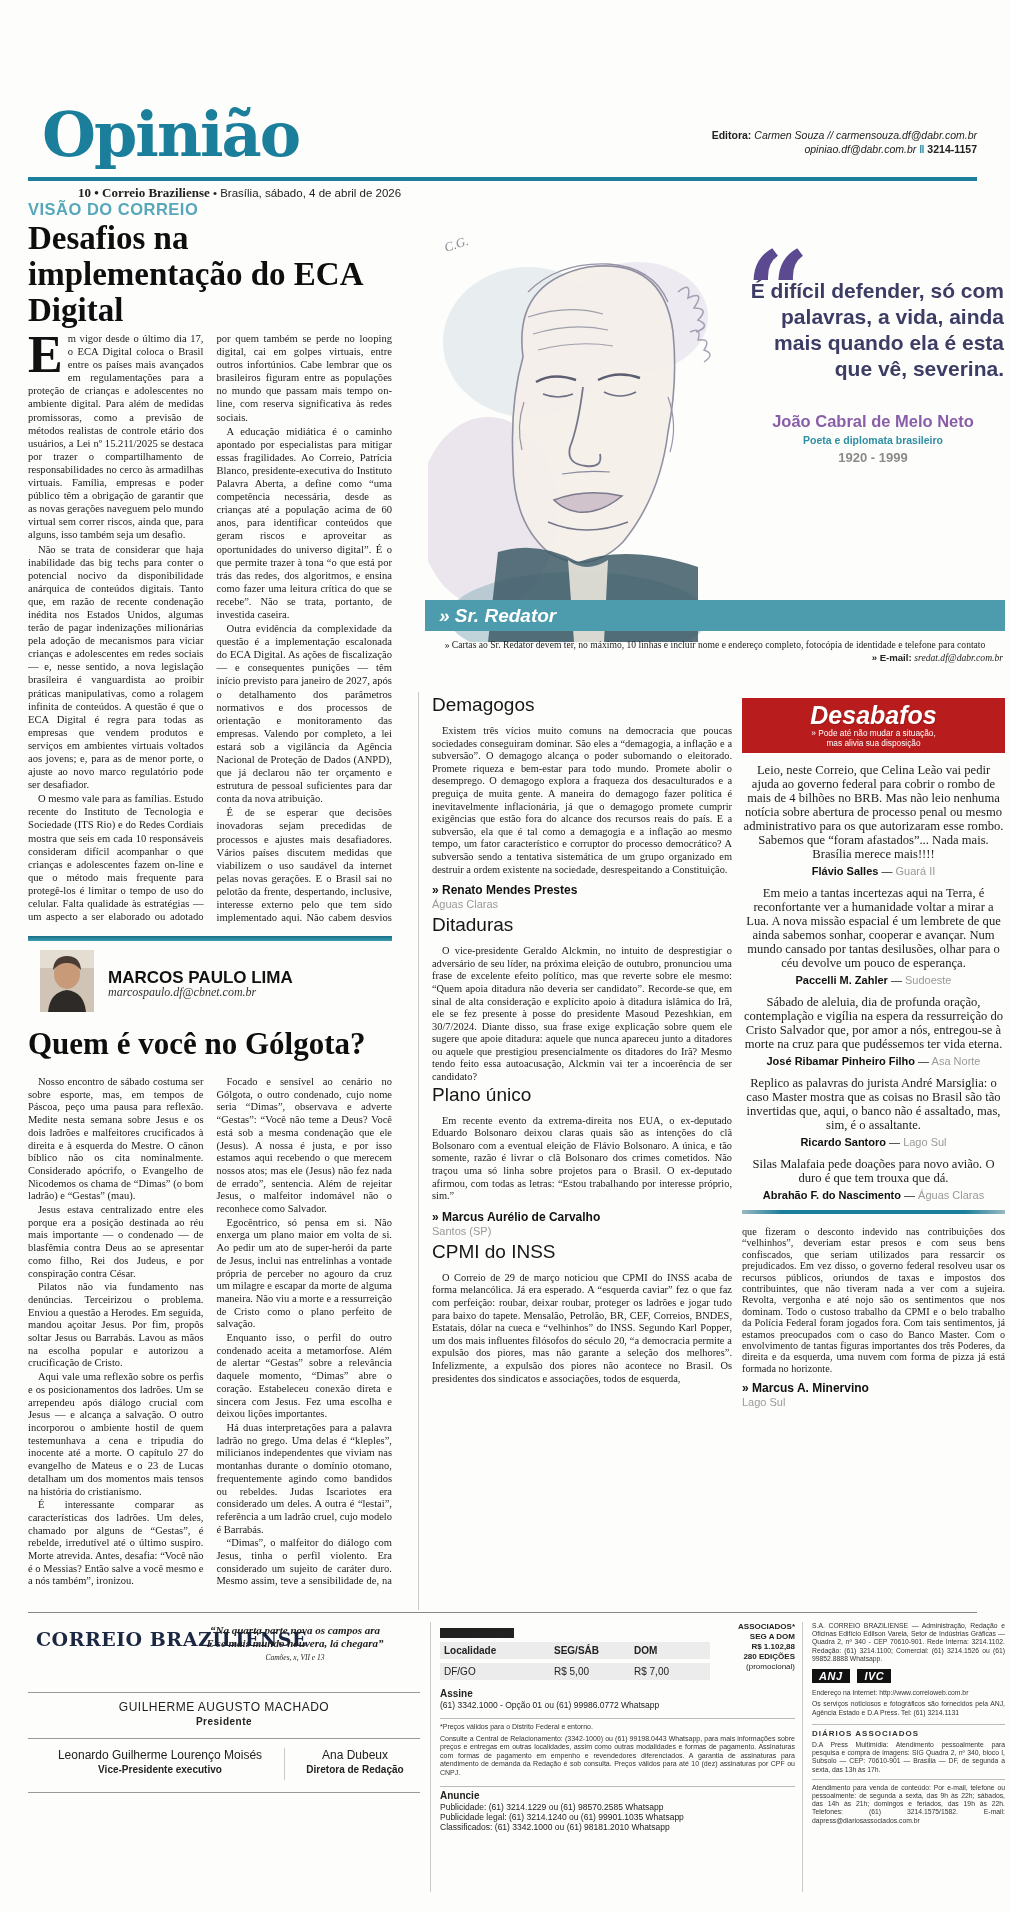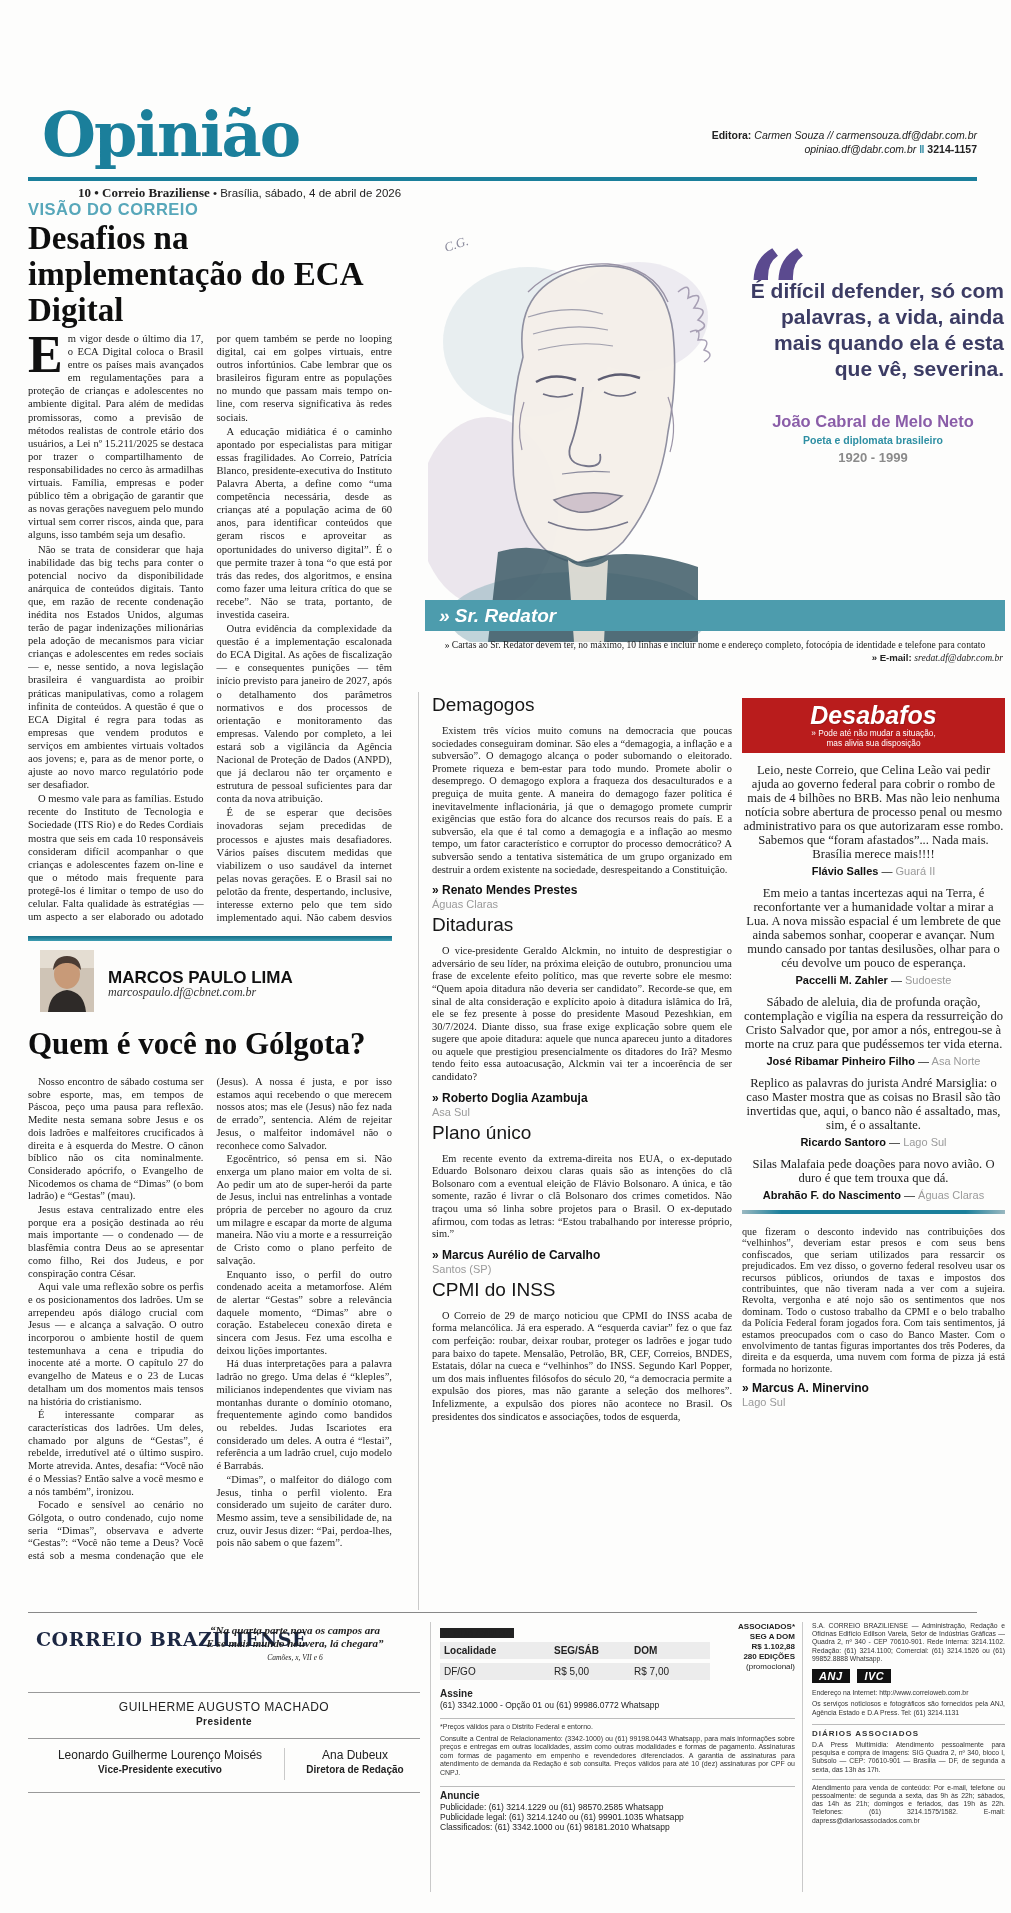--- a/index.html
+++ b/index.html
@@ -155,24 +155,20 @@
     <h3>Demagogos</h3>
     <p class="ltxt">Existem três vícios muito comuns na democracia que poucas sociedades conseguiram dominar. São eles a “demagogia, a inflação e a subversão”. O demagogo alcança o poder subornando o eleitorado. Promete riqueza e bem-estar para todo mundo. Promete abolir o desemprego. O demagogo explora a fraqueza dos desaculturados e a preguiça de muita gente. A maneira do demagogo fazer política é inevitavelmente inflacionária, já que o demagogo promete cumprir exigências que estão fora do alcance dos recursos reais do país. E a subversão, ela que é tal como a demagogia e a inflação ao mesmo tempo, um fator característico e corruptor do processo democrático? A subversão sendo a tentativa sistemática de um grupo organizado em destruir a ordem existente na sociedade, desrespeitando a Constituição.</p>
     <div class="sig">
       <span class="sig-name">» Renato Mendes Prestes</span>
       <span class="sig-loc">Águas Claras</span>
     </div>
   </div>
   <div class="letter">
     <h3>Ditaduras</h3>
     <p class="ltxt">O vice-presidente Geraldo Alckmin, no intuito de desprestigiar o adversário de seu líder, na próxima eleição de outubro, pronunciou uma frase de excelente efeito político, mas que reverte sobre ele mesmo: “Quem apoia ditadura não deveria ser candidato”. Recorde-se que, em sinal de alta consideração e explícito apoio à ditadura islâmica do Irã, ele se fez presente à posse do presidente Masoud Pezeshkian, em 30/7/2024. Diante disso, sua frase exige explicação sobre quem ele sugere que apoie ditadura: aquele que nunca apareceu junto a ditadores ou aquele que prestigiou presencialmente os ditadores do Irã? Mesmo tendo feito essa autoacusação, Alckmin vai ter a incoerência de ser candidato?</p>
-    <div class="sig">
-      <span class="sig-name">» Roberto Doglia Azambuja</span>
-      <span class="sig-loc">Asa Sul</span>
-    </div>
   </div>
   <div class="letter">
     <h3>Plano único</h3>
     <p class="ltxt">Em recente evento da extrema-direita nos EUA, o ex-deputado Eduardo Bolsonaro deixou claras quais são as intenções do clã Bolsonaro com a eventual eleição de Flávio Bolsonaro. A única, e tão somente, razão é livrar o clã Bolsonaro dos crimes cometidos. Não traçou uma só linha sobre projetos para o Brasil. O ex-deputado afirmou, com todas as letras: “Estou trabalhando por interesse próprio, sim.”</p>
     <div class="sig">
       <span class="sig-name">» Marcus Aurélio de Carvalho</span>
       <span class="sig-loc">Santos (SP)</span>
     </div>
   </div>
   <div class="letter">
@@ -240,37 +236,38 @@
   <ellipse cx="27" cy="24" rx="13" ry="15" fill="#c89a78"></ellipse>
   <path d="M13 20 Q14 6 27 6 Q40 6 41 20 Q34 12 27 13 Q20 12 13 20 Z" fill="#4a3b33"></path>
   <path d="M8 62 Q10 42 27 40 Q44 42 46 62 Z" fill="#2e2a28"></path>
 </svg>
 <div class="abs byline-name">MARCOS PAULO LIMA</div>
 <div class="abs byline-mail">marcospaulo.df@cbnet.com.br</div>
 <div class="abs art-headline">Quem é você no Gólgota?</div>
 <div class="abs art-body">
   <p>Nosso encontro de sábado costuma ser sobre esporte, mas, em tempos de Páscoa, peço uma pausa para reflexão. Medite nesta semana sobre Jesus e os dois ladrões e malfeitores crucificados à direita e à esquerda do Mestre. O cânon bíblico não os cita nominalmente. Considerado apócrifo, o Evangelho de Nicodemos os chama de “Dimas” (o bom ladrão) e “Gestas” (mau).</p>
   <p>Jesus estava centralizado entre eles porque era a posição destinada ao réu mais importante — o condenado — de blasfêmia contra Deus ao se apresentar como filho, Rei dos Judeus, e por conspiração contra César.</p>
+  <p>Pilatos não via fundamento nas denúncias. Terceirizou o problema. Enviou a questão a Herodes. Em seguida, mandou açoitar Jesus. Por fim, propôs soltar Jesus ou Barrabás. Lavou as mãos na escolha popular e autorizou a crucificação de Cristo.</p>
   <p>Aqui vale uma reflexão sobre os perfis e os posicionamentos dos ladrões. Um se arrependeu após diálogo crucial com Jesus — e alcança a salvação. O outro incorporou o ambiente hostil de quem testemunhava a cena e tripudia do inocente até a morte. O capítulo 27 do evangelho de Mateus e o 23 de Lucas detalham um dos momentos mais tensos na história do cristianismo.</p>
   <p>É interessante comparar as características dos ladrões. Um deles, chamado por alguns de “Gestas”, é rebelde, irredutível até o último suspiro. Morte atrevida. Antes, desafia: “Você não é o Messias? Então salve a você mesmo e a nós também”, ironizou.</p>
   <p>Focado e sensível ao cenário no Gólgota, o outro condenado, cujo nome seria “Dimas”, observava e adverte “Gestas”: “Você não teme a Deus? Você está sob a mesma condenação que ele (Jesus). A nossa é justa, e por isso estamos aqui recebendo o que merecem nossos atos; mas ele (Jesus) não fez nada de errado”, sentencia. Além de rejeitar Jesus, o malfeitor indomável não o reconhece como Salvador.</p>
   <p>Egocêntrico, só pensa em si. Não enxerga um plano maior em volta de si. Ao pedir um ato de super-herói da parte de Jesus, inclui nas entrelinhas a vontade própria de perceber no agouro da cruz um milagre e escapar da morte de alguma maneira. Não viu a morte e a ressurreição de Cristo como o plano perfeito de salvação.</p>
   <p>Enquanto isso, o perfil do outro condenado aceita a metamorfose. Além de alertar “Gestas” sobre a relevância daquele momento, “Dimas” abre o coração. Estabeleceu conexão direta e sincera com Jesus. Fez uma escolha e deixou lições importantes.</p>
   <p>Há duas interpretações para a palavra ladrão no grego. Uma delas é “kleples”, milicianos independentes que viviam nas montanhas durante o domínio otomano, frequentemente agindo como bandidos ou rebeldes. Judas Iscariotes era considerado um deles. A outra é “lestai”, referência a um ladrão cruel, cujo modelo é Barrabás.</p>
   <p>“Dimas”, o malfeitor do diálogo com Jesus, tinha o perfil violento. Era considerado um sujeito de caráter duro. Mesmo assim, teve a sensibilidade de, na cruz, ouvir Jesus dizer: “Pai, perdoa-lhes, pois não sabem o que fazem”.</p>
 
 </div>
 
 <div class="abs footer-topline"></div>
 
 <div class="abs cb-logo" style="text-transform:uppercase;">Correio Braziliense</div>
 <div class="abs motto">
   <span>“Na quarta parte nova os campos ara</span><br>
   <span>E se mais mundo houvera, lá chegara”</span><br>
-  <span class="src">Camões, x, VII e 6</span>
+  <span class="src">Camões, x, VII e 13</span>
 </div>
 <div class="abs foot-rule" style="left:28px;top:1692px;width:392px;"></div>
 <div class="abs president">
   <span>GUILHERME AUGUSTO MACHADO</span>
   <b>Presidente</b>
 </div>
 <div class="abs foot-rule" style="left:28px;top:1738px;width:392px;"></div>
 <div class="abs vp">
   <span>Leonardo Guilherme Lourenço Moisés</span>
   <b>Vice-Presidente executivo</b>

